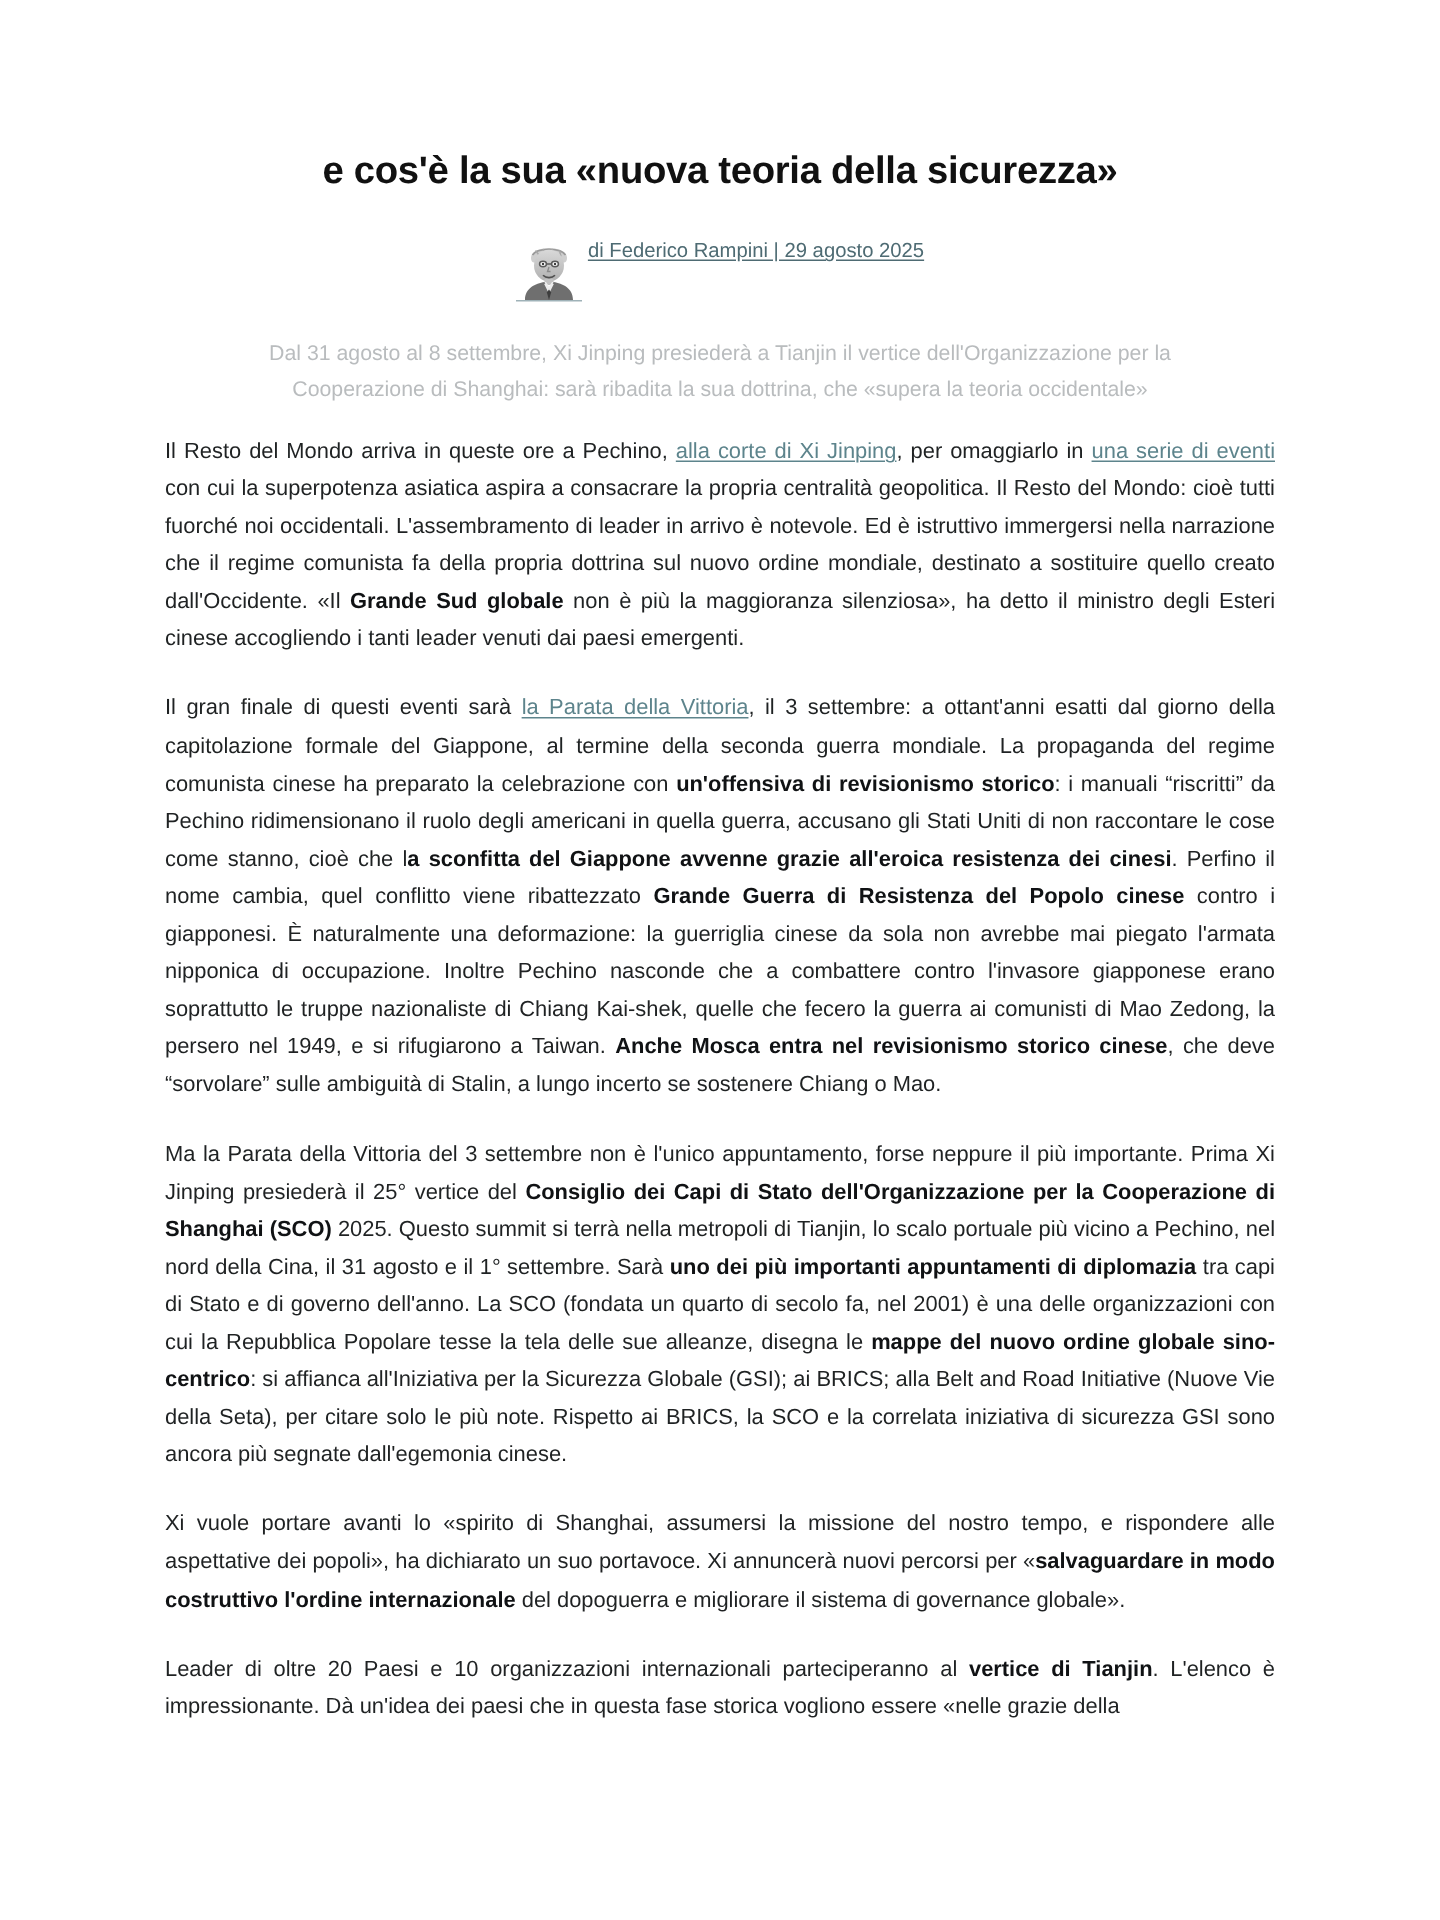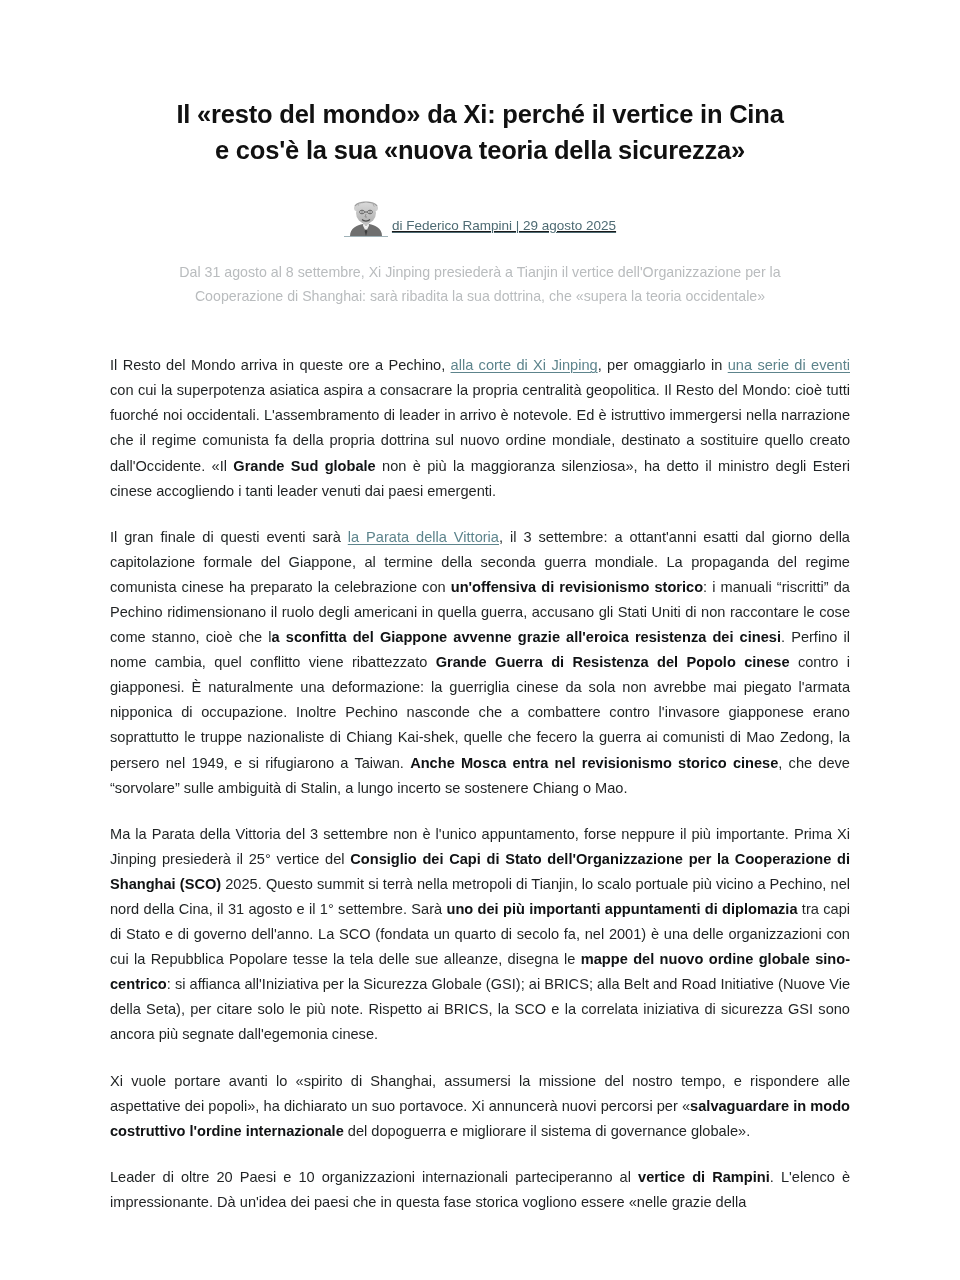--- a/index.html
+++ b/index.html
@@ -39,24 +39,23 @@
     margin: 0 0 0 0;
     padding: 0 20px;
     box-sizing: border-box;
   }
   .headline .hl-line { display: block; }
 
   
   .byline-wrap {
     margin-top: 26px;
     display: flex;
-    align-items: flex-end;
+    align-items: flex-start;
     justify-content: center;
     gap: 0px;
-    text-decoration: underline;
   }
   .author-photo {
     width: 44px;
     height: 42px;
     flex: 0 0 auto;
     position: relative;
     overflow: hidden;
     border-bottom: 1px solid #9fb2b8;
     margin-right: 4px;
   }
@@ -78,21 +77,21 @@
     font-size: 14.2px;
     line-height: 1.68;
     text-align: center;
     color: #b9bcbe;
     padding: 0 24px;
     box-sizing: border-box;
   }
 
   
   .body {
-    margin-top: 44px;
+    margin-top: 16px;
   }
   .body p {
     font-size: 14.6px;
     line-height: 1.72;
     color: #1f2223;
     text-align: justify;
     margin: 0 0 21px 0;
   }
   .body p:last-child { margin-bottom: 0; }
   .body b, .body strong { font-weight: 700; color: #101214; }
@@ -104,21 +103,20 @@
     cursor: pointer;
   }
 </style>
 </head>
 <body>
 
 <div class="page">
   <article class="article">
 
     <h1 class="headline">
-      <span class="hl-line">Il «resto del mondo» da Xi: perché il vertice in Cina</span>
       <span class="hl-line">e cos'è la sua «nuova teoria della sicurezza»</span>
     </h1>
 
     <div class="byline-wrap">
       <span class="author-photo">
         <svg width="44" height="42" viewBox="0 0 44 42" aria-hidden="true">
           <defs>
             <linearGradient id="skin" x1="0" y1="0" x2="0" y2="1">
               <stop offset="0%" stop-color="#d9d9d9"></stop>
               <stop offset="100%" stop-color="#b0b0b0"></stop>
@@ -154,17 +152,17 @@
       <span class="byline-text">di Federico Rampini | 29 agosto 2025</span>
     </div>
 
     <p class="standfirst">Dal 31 agosto al 8 settembre, Xi Jinping presiederà a Tianjin il vertice dell'Organizzazione per la Cooperazione di Shanghai: sarà ribadita la sua dottrina, che «supera la teoria occidentale»</p>
 
     <div class="body">
       <p>Il Resto del Mondo arriva in queste ore a Pechino, <a href="#">alla corte di Xi Jinping</a>, per omaggiarlo in <a href="#">una serie di eventi</a> con cui la superpotenza asiatica aspira a consacrare la propria centralità geopolitica. Il Resto del Mondo: cioè tutti fuorché noi occidentali. L'assembramento di leader in arrivo è notevole. Ed è istruttivo immergersi nella narrazione che il regime comunista fa della propria dottrina sul nuovo ordine mondiale, destinato a sostituire quello creato dall'Occidente. «Il <b>Grande Sud globale</b> non è più la maggioranza silenziosa», ha detto il ministro degli Esteri cinese accogliendo i tanti leader venuti dai paesi emergenti.</p>
       <p>Il gran finale di questi eventi sarà <a href="#">la Parata della Vittoria</a>, il 3 settembre: a ottant'anni esatti dal giorno della capitolazione formale del Giappone, al termine della seconda guerra mondiale. La propaganda del regime comunista cinese ha preparato la celebrazione con <b>un'offensiva di revisionismo storico</b>: i manuali “riscritti” da Pechino ridimensionano il ruolo degli americani in quella guerra, accusano gli Stati Uniti di non raccontare le cose come stanno, cioè che l<b>a sconfitta del Giappone avvenne grazie all'eroica resistenza dei cinesi</b>. Perfino il nome cambia, quel conflitto viene ribattezzato <b>Grande Guerra di Resistenza del Popolo cinese</b> contro i giapponesi. È naturalmente una deformazione: la guerriglia cinese da sola non avrebbe mai piegato l'armata nipponica di occupazione. Inoltre Pechino nasconde che a combattere contro l'invasore giapponese erano soprattutto le truppe nazionaliste di Chiang Kai-shek, quelle che fecero la guerra ai comunisti di Mao Zedong, la persero nel 1949, e si rifugiarono a Taiwan. <b>Anche Mosca entra nel revisionismo storico cinese</b>, che deve “sorvolare” sulle ambiguità di Stalin, a lungo incerto se sostenere Chiang o Mao.</p>
       <p>Ma la Parata della Vittoria del 3 settembre non è l'unico appuntamento, forse neppure il più importante. Prima Xi Jinping presiederà il 25° vertice del <b>Consiglio dei Capi di Stato dell'Organizzazione per la Cooperazione di Shanghai (SCO)</b> 2025. Questo summit si terrà nella metropoli di Tianjin, lo scalo portuale più vicino a Pechino, nel nord della Cina, il 31 agosto e il 1° settembre. Sarà <b>uno dei più importanti appuntamenti di diplomazia</b> tra capi di Stato e di governo dell'anno. La SCO (fondata un quarto di secolo fa, nel 2001) è una delle organizzazioni con cui la Repubblica Popolare tesse la tela delle sue alleanze, disegna le <b>mappe del nuovo ordine globale sino-centrico</b>: si affianca all'Iniziativa per la Sicurezza Globale (GSI); ai BRICS; alla Belt and Road Initiative (Nuove Vie della Seta), per citare solo le più note. Rispetto ai BRICS, la SCO e la correlata iniziativa di sicurezza GSI sono ancora più segnate dall'egemonia cinese.</p>
       <p>Xi vuole portare avanti lo «spirito di Shanghai, assumersi la missione del nostro tempo, e rispondere alle aspettative dei popoli», ha dichiarato un suo portavoce. Xi annuncerà nuovi percorsi per «<b>salvaguardare in modo costruttivo l'ordine internazionale</b> del dopoguerra e migliorare il sistema di governance globale».</p>
-      <p>Leader di oltre 20 Paesi e 10 organizzazioni internazionali parteciperanno al <b>vertice di Rampini</b>. L'elenco è impressionante. Dà un'idea dei paesi che in questa fase storica vogliono essere «nelle grazie della</p>
+      <p>Leader di oltre 20 Paesi e 10 organizzazioni internazionali parteciperanno al <b>vertice di Tianjin</b>. L'elenco è impressionante. Dà un'idea dei paesi che in questa fase storica vogliono essere «nelle grazie della</p>
     </div>
 
   </article>
 </div>
 
 </body></html>

